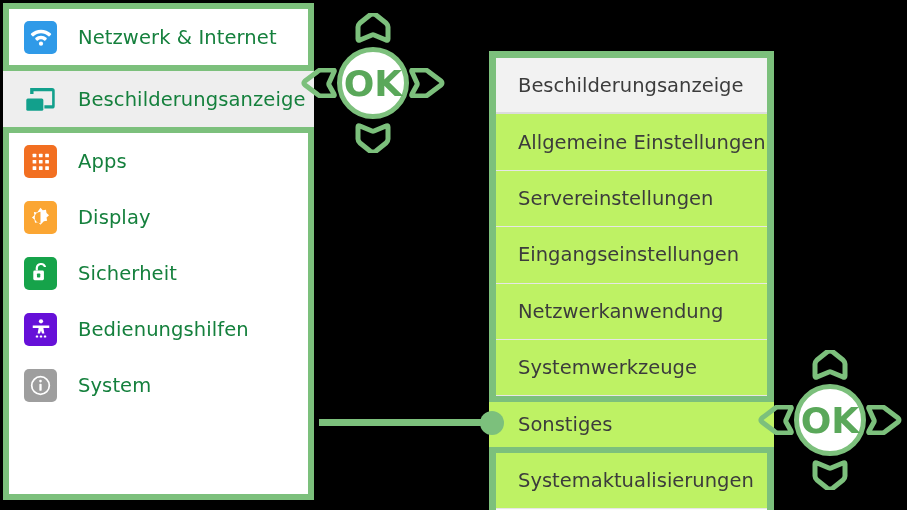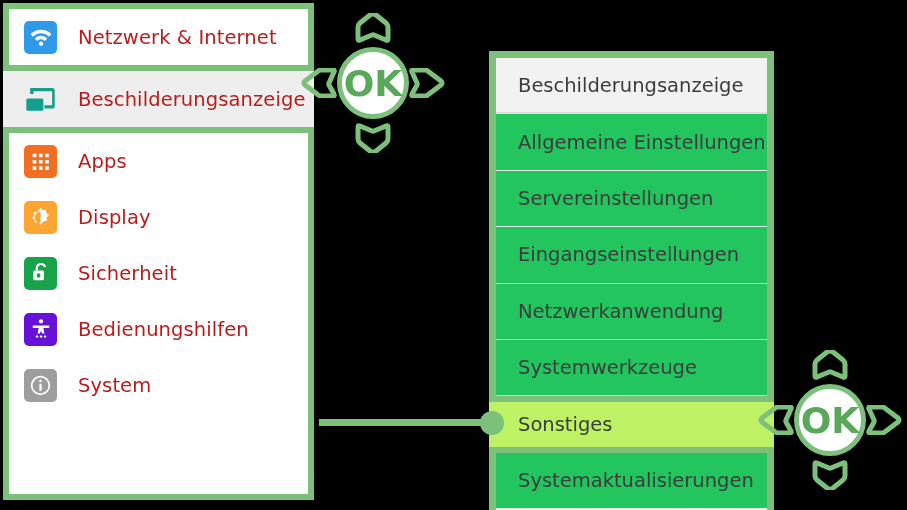--- a/index.html
+++ b/index.html
@@ -51,21 +51,21 @@
     height: 33px;
     border-radius: 5px;
     flex: 0 0 auto;
     display: flex;
     align-items: center;
     justify-content: center;
     margin-right: 21px;
   }
   .side-label {
     font-size: 19.5px;
-    color: #b91c1c;
+    color: #15803d;
     letter-spacing: 0.1px;
     white-space: nowrap;
   }
 
   
   #rightpanel {
     position: absolute;
     left: 489px;
     top: 51px;
     width: 285px;
@@ -77,21 +77,21 @@
     border-top: 7px solid #7cc07c;
     z-index: 5;
   }
   .menu-row {
     position: relative;
     height: 56.4px;
     display: flex;
     align-items: center;
     padding-left: 22px;
     box-sizing: border-box;
-    background: #22c55e;
+    background: #bef264;
     border-bottom: 1px solid #e6e6e6;
     font-size: 19.5px;
     color: #3c3c3c;
     white-space: nowrap;
   }
   .menu-row.header {
     background: #f2f2f2;
     border-bottom: 2px solid #dcdcdc;
   }
   .menu-row.selected {

